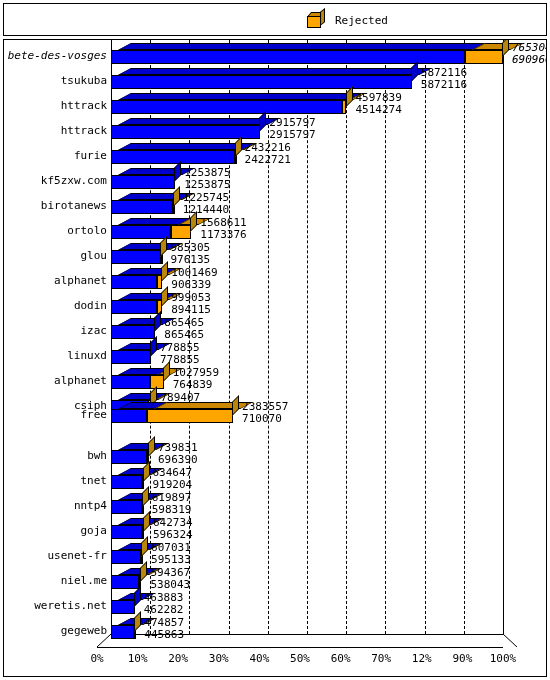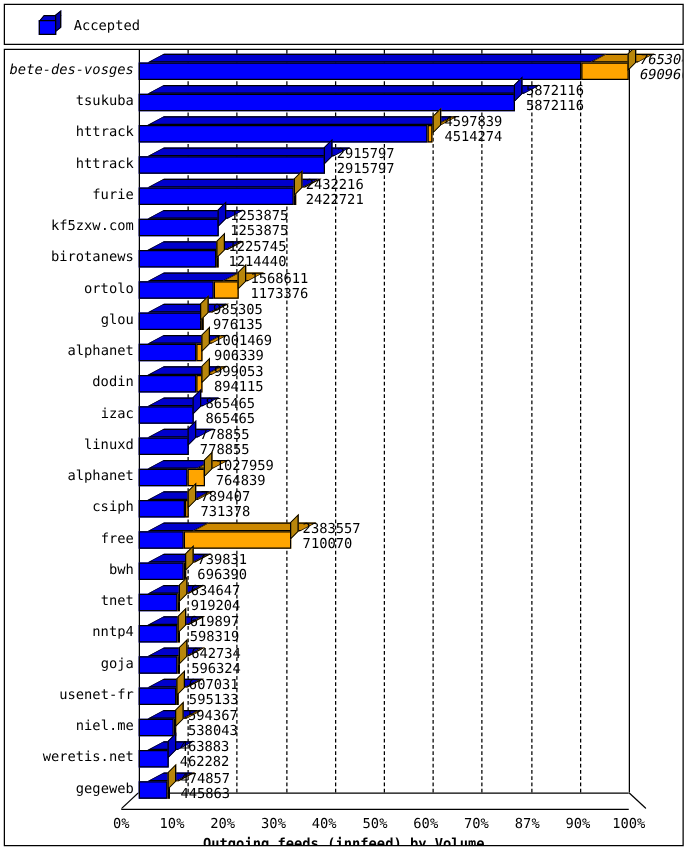--- a/index.html
+++ b/index.html
@@ -250,27 +250,27 @@
     font-weight: bold;
     color: #000000;
   }
 </style>
 </head>
 <body>
 
 <div id="chart-root">
 
   <div id="legend-panel">
-    <div class="legend-entry" id="legend-accepted">
+    <div class="legend-entry" id="legend-rejected">
       <span class="legend-swatch">
-        <span class="topbox" style="background:#0000cc"></span>
-        <span class="sidebox" style="background:#0000aa"></span>
-        <span class="face" style="background:#0000ff"></span>
+        <span class="topbox" style="background:#cc8800"></span>
+        <span class="sidebox" style="background:#b8860b"></span>
+        <span class="face" style="background:#ffa500"></span>
       </span>
-      <span class="legend-label">Accepted</span>
+      <span class="legend-label">Rejected</span>
     </div>
   </div>
 
   <div id="plot-panel">
     <div id="plot-inner">
       <div id="gridlines">
           <div class="gridline" style="left: 146.2px;"></div>
           <div class="gridline" style="left: 185.4px;"></div>
           <div class="gridline" style="left: 224.6px;"></div>
           <div class="gridline" style="left: 263.8px;"></div>
@@ -490,21 +490,21 @@
               <div class="seg-top accepted" style="left: 7px; width: 37.4622px;"></div>
               <div class="seg rejected" style="left: 37.4622px; width: 2.97233px;"></div>
               <div class="seg-top rejected" style="left: 44.4622px; width: 2.97233px;"></div>
               <div class="seg-cap rejected" style="left: 39.4346px;"></div>
             </div>
             <div class="value-labels" style="left: 156.435px;">
               <span class="value-total">789407</span>
               <span class="value-accepted">731378</span>
             </div>
           </div>
-          <div class="chart-row" style="top: 377px; width: 542px;">
+          <div class="chart-row" style="top: 361px; width: 542px;">
             <div class="row-label">free</div>
             <div class="bar-wrap" style="width: 392px;">
               <div class="seg accepted" style="left: 0px; width: 36.3708px;"></div>
               <div class="seg-top accepted" style="left: 7px; width: 36.3708px;"></div>
               <div class="seg rejected" style="left: 36.3708px; width: 85.7184px;"></div>
               <div class="seg-top rejected" style="left: 43.3708px; width: 85.7184px;"></div>
               <div class="seg-cap rejected" style="left: 121.089px;"></div>
             </div>
             <div class="value-labels" style="left: 238.089px;">
               <span class="value-total">2383557</span>
@@ -624,21 +624,20 @@
         </div>
       <div id="xticks-container">
           <div class="xtick-label" style="left: 71px;">0%</div>
           <div class="xtick-label" style="left: 111.6px;">10%</div>
           <div class="xtick-label" style="left: 152.2px;">20%</div>
           <div class="xtick-label" style="left: 192.8px;">30%</div>
           <div class="xtick-label" style="left: 233.4px;">40%</div>
           <div class="xtick-label" style="left: 274px;">50%</div>
           <div class="xtick-label" style="left: 314.6px;">60%</div>
           <div class="xtick-label" style="left: 355.2px;">70%</div>
-          <div class="xtick-label" style="left: 395.8px;">87%</div>
+          <div class="xtick-label" style="left: 395.8px;">12%</div>
           <div class="xtick-label" style="left: 436.4px;">90%</div>
           <div class="xtick-label" style="left: 477px;">100%</div>
         </div>
 
-      <div id="x-axis-title">Outgoing feeds (innfeed) by Volume</div>
     </div>
   </div>
 </div>
 
 </body></html>

